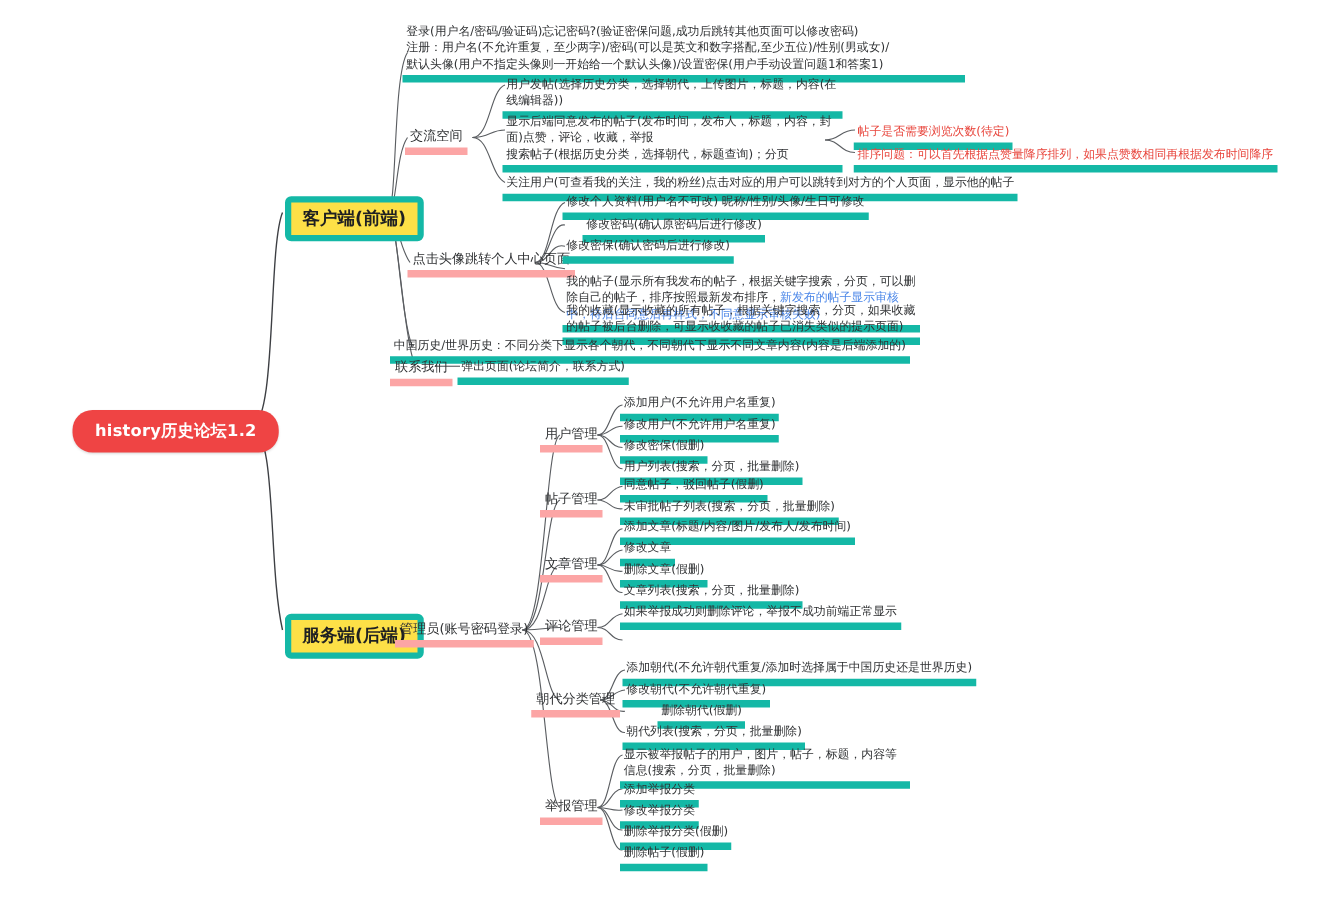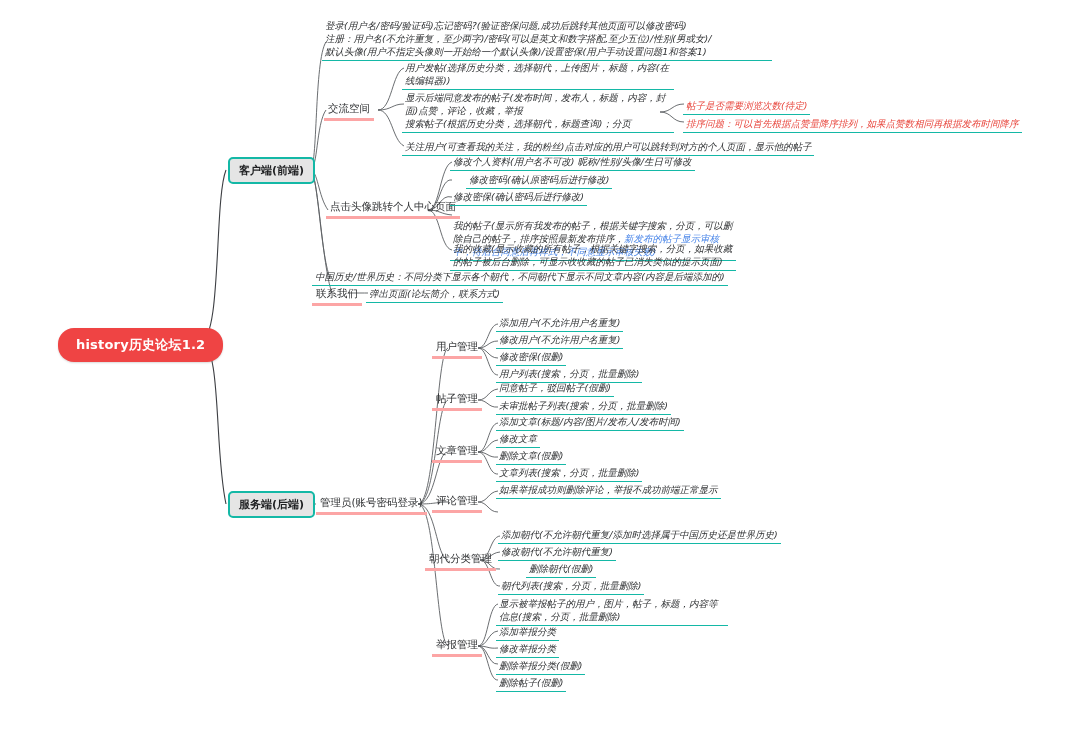--- a/index.html
+++ b/index.html
@@ -22,47 +22,46 @@
     font-weight:bold;
     font-size:13px;
     border-radius:16px;
     padding:8px 18px;
     white-space:nowrap;
     letter-spacing:.2px;
     box-shadow:0 1px 2px rgba(0,0,0,.15);
   }
   
   .lvl1{
-    border:2px solid #14b8a6;
+    border:5px solid #14b8a6;
     border-radius:5px;
-    background:#e5e5e5;
+    background:#fde047;
     color:#1f2022;
-    font-size:11px;
+    font-size:14px;
     font-weight:bold;
     padding:4px 9px;
     white-space:nowrap;
   }
   
   .lvl2{
     color:#2f3133;
     font-size:10.5px;
     padding:1px 4px 2px 4px;
-    border-bottom:3px solid #fca5a5;
+    border-bottom:6px solid #fca5a5;
     white-space:nowrap;
     background:transparent;
   }
   
   .leaf{
     color:#2f3133;
     font-size:9.5px;
     line-height:13px;
     padding:1px 3px 2px 3px;
-    border-bottom:1px solid #14b8a6;
+    border-bottom:6px solid #14b8a6;
     background:transparent;
-    font-style:italic;
   }
   .leaf.nowrap{white-space:nowrap;}
   .leaf.wrap{white-space:normal;}
   .red{color:#e8453c;}
   .blue{color:#4a86e8;}
   .mixed .blue{color:#4a86e8;}
 
   
   #watermark{
     position:absolute;

